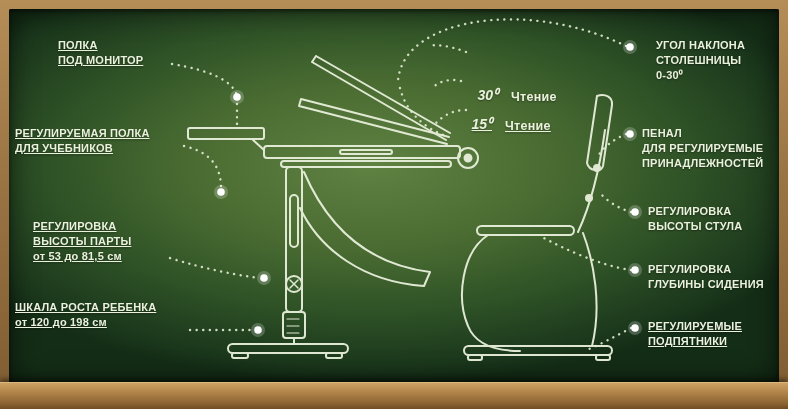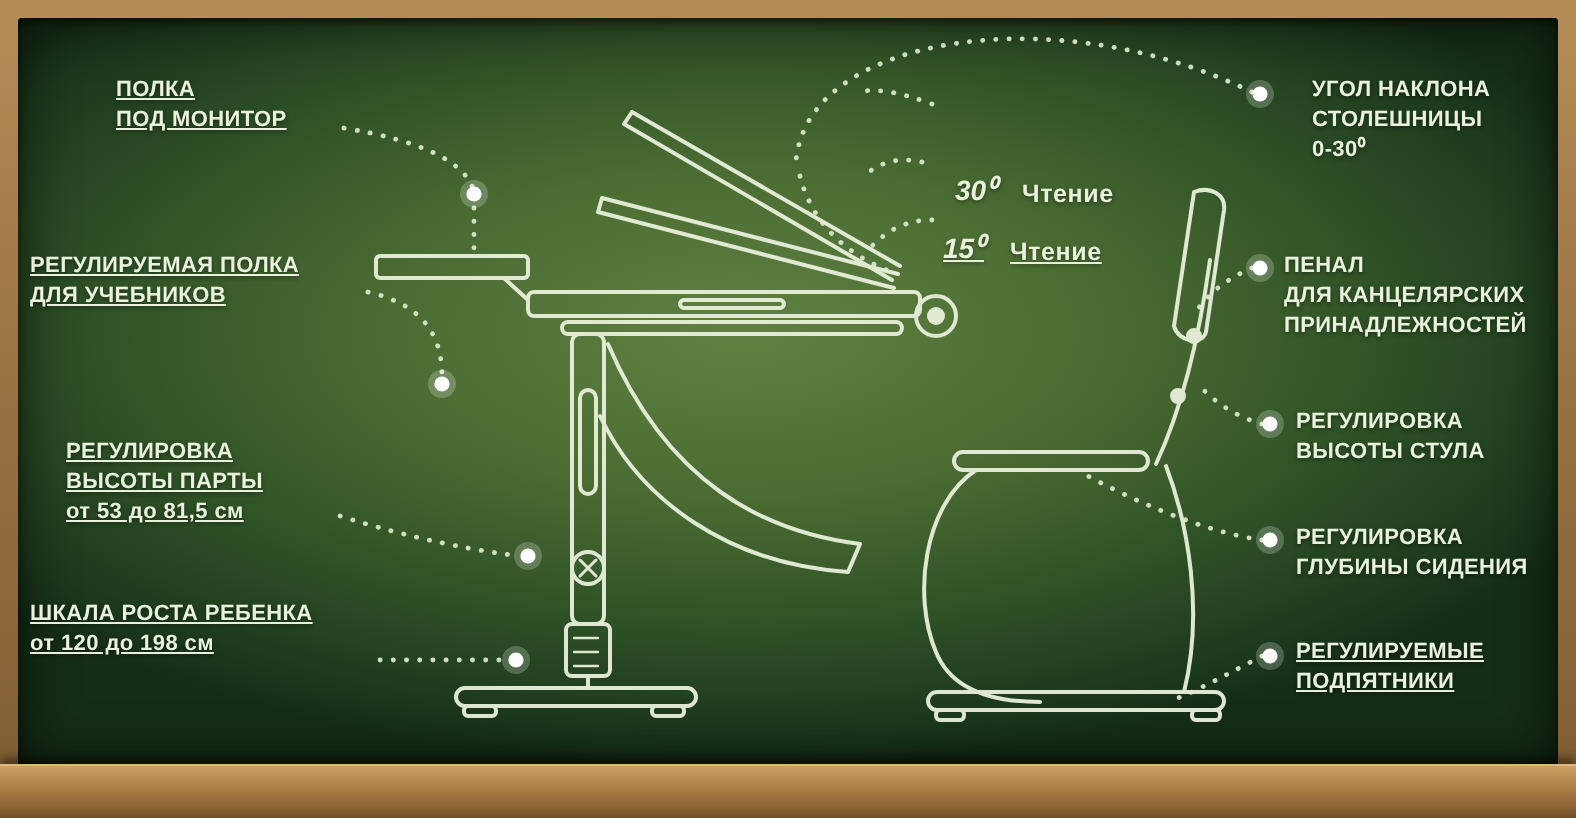--- a/index.html
+++ b/index.html
@@ -117,21 +117,21 @@
   <div class="label center" style="left:33px;top:219px;width:155px;">РЕГУЛИРОВКА
 ВЫСОТЫ ПАРТЫ
 от 53 до 81,5 см</div>
   <div class="label center" style="left:15px;top:300px;width:172px;">ШКАЛА РОСТА РЕБЕНКА
 от 120 до 198 см</div>
 
   <div class="label" style="left:642px;top:38px;width:132px;margin-left:14px;">УГОЛ НАКЛОНА
 СТОЛЕШНИЦЫ
 0-30⁰</div>
   <div class="label" style="left:642px;top:126px;width:140px;">ПЕНАЛ
-ДЛЯ КАНЦЕЛЯРСКИХ
+ДЛЯ РЕГУЛИРУЕМЫЕ
 ПРИНАДЛЕЖНОСТЕЙ</div>
   <div class="label" style="left:648px;top:204px;width:132px;">РЕГУЛИРОВКА
 ВЫСОТЫ СТУЛА</div>
   <div class="label" style="left:648px;top:262px;width:136px;">РЕГУЛИРОВКА
 ГЛУБИНЫ СИДЕНИЯ</div>
   <div class="label" style="left:648px;top:319px;width:136px;text-decoration:underline;">РЕГУЛИРУЕМЫЕ
 ПОДПЯТНИКИ</div>
 
   <div class="angle" style="left:468px;top:46px;">
     <span class="val">30⁰</span>

